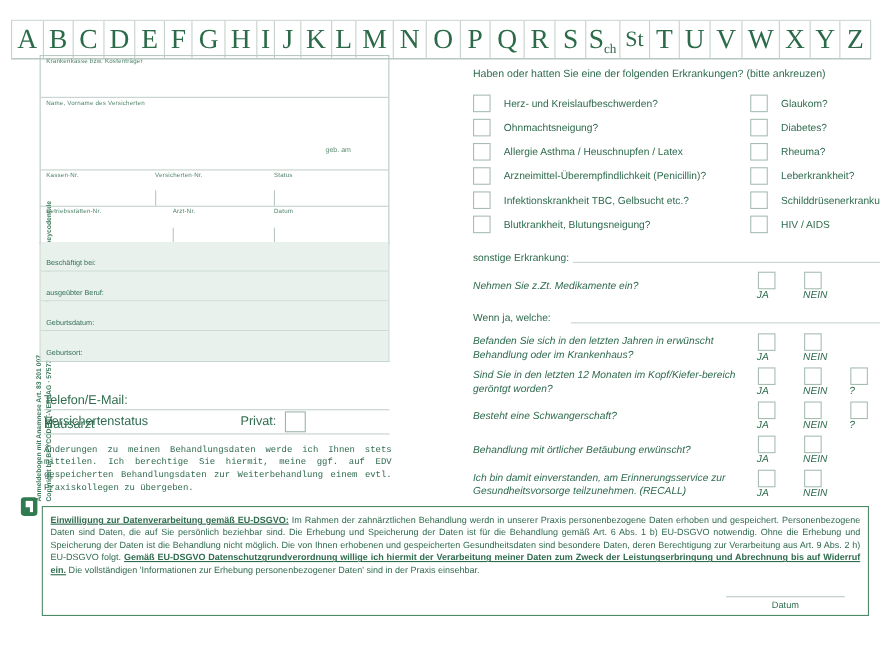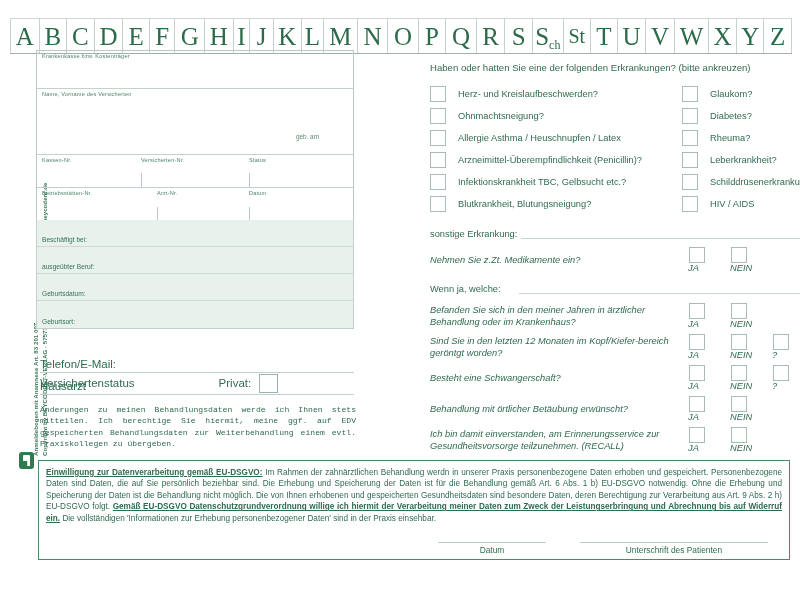--- a/index.html
+++ b/index.html
@@ -534,21 +534,21 @@
           <div class="opt">
             <span class="chk"></span>
             <span class="opt-label">NEIN</span>
           </div>
         </div>
         <div class="wennja">
           <span class="wennja-label">Wenn ja, welche:</span>
           <span class="wennja-line"></span>
         </div>
         <div class="qrow">
-          <div class="qtext">Befanden Sie sich in den meiner Jahren in ärztlicher Behandlung oder im Krankenhaus?</div>
+          <div class="qtext">Befanden Sie sich in den letzten Jahren in erwünscht Behandlung oder im Krankenhaus?</div>
           <div class="opt">
             <span class="chk"></span>
             <span class="opt-label">JA</span>
           </div>
           <div class="opt">
             <span class="chk"></span>
             <span class="opt-label">NEIN</span>
           </div>
         </div>
         <div class="qrow">
@@ -610,20 +610,16 @@
 
   <div class="gdpr">
     <p>
       <span class="u">Einwilligung zur Datenverarbeitung gemäß EU-DSGVO:</span><span> Im Rahmen der zahnärztlichen Behandlung werdn in unserer Praxis personenbezogene Daten erhoben und gespeichert. Personenbezogene Daten sind Daten, die auf Sie persönlich beziehbar sind. Die Erhebung und Speicherung der Daten ist für die Behandlung gemäß Art. 6 Abs. 1 b) EU-DSGVO notwendig. Ohne die Erhebung und Speicherung der Daten ist die Behandlung nicht möglich. Die von Ihnen erhobenen und gespeicherten Gesundheitsdaten sind besondere Daten, deren Berechtigung zur Verarbeitung aus Art. 9 Abs. 2 h) EU-DSGVO folgt. </span><b class="u">Gemäß EU-DSGVO Datenschutzgrundverordnung willige ich hiermit der Verarbeitung meiner Daten zum Zweck der Leistungserbringung und Abrechnung bis auf Widerruf ein.</b><span> Die vollständigen 'Informationen zur Erhebung personenbezogener Daten' sind in der Praxis einsehbar.</span>
     </p>
     <div class="sig-area">
       <div class="sig">
         <div class="sig-line"></div>
         <div class="sig-label">Datum</div>
       </div>
-      <div class="sig">
-        <div class="sig-line wide"></div>
-        <div class="sig-label">Unterschrift des Patienten</div>
-      </div>
     </div>
   </div>
 
 </div>
 
 </body></html>

